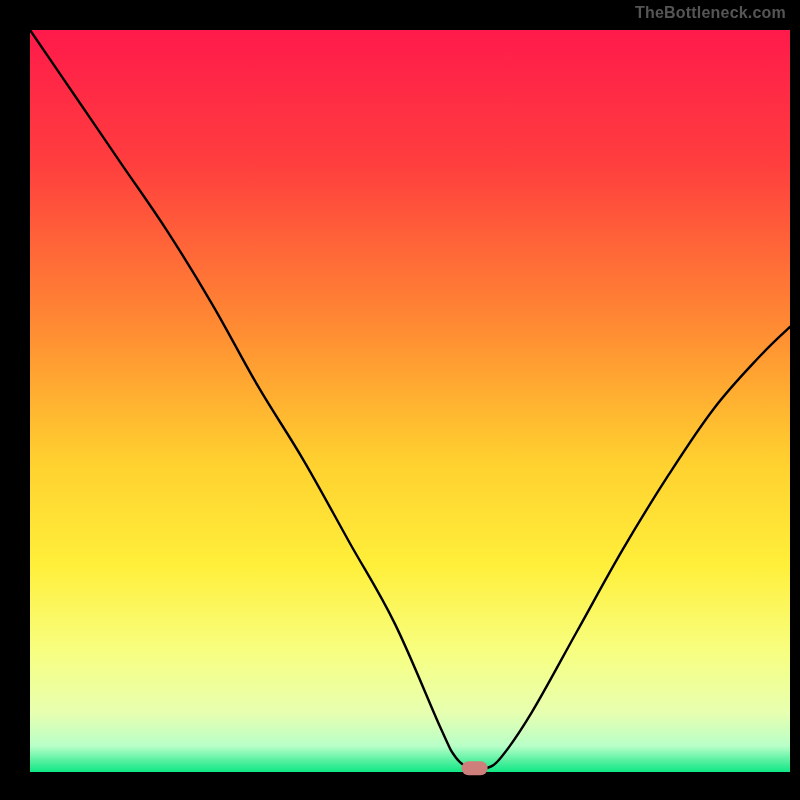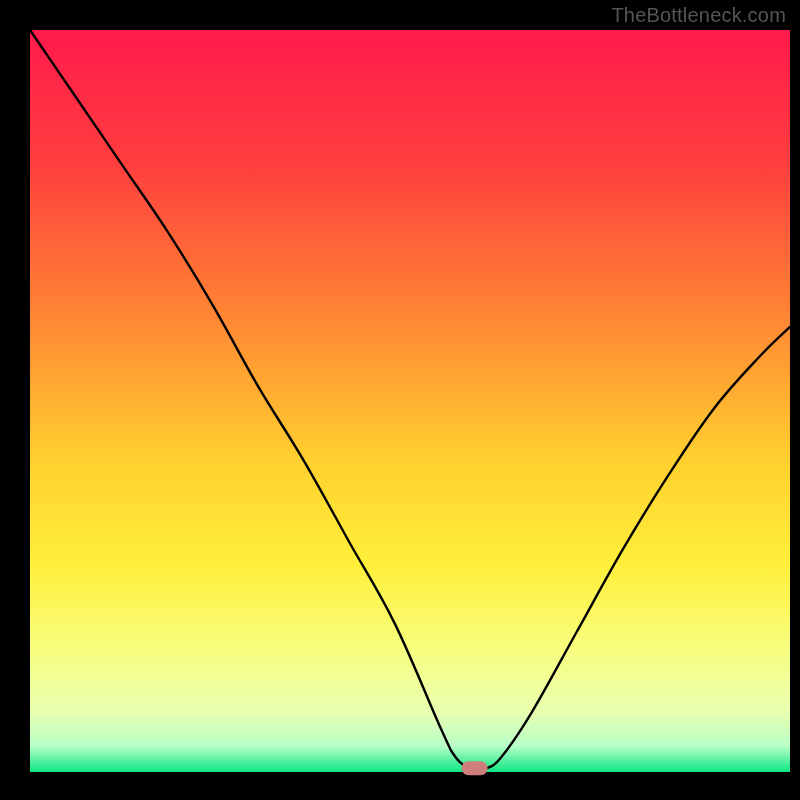--- a/index.html
+++ b/index.html
@@ -14,22 +14,22 @@
   .wrapper {
     position: relative;
     width: 800px;
     height: 800px;
   }
   .watermark {
     position: absolute;
     top: 4px;
     right: 14px;
     color: #555;
-    font-size: 20px;
-    font-weight: 400;
+    font-size: 16px;
+    font-weight: 700;
     letter-spacing: 0.2px;
     z-index: 3;
   }
   svg {
     display: block;
   }
 </style>
 </head>
 <body>
 

